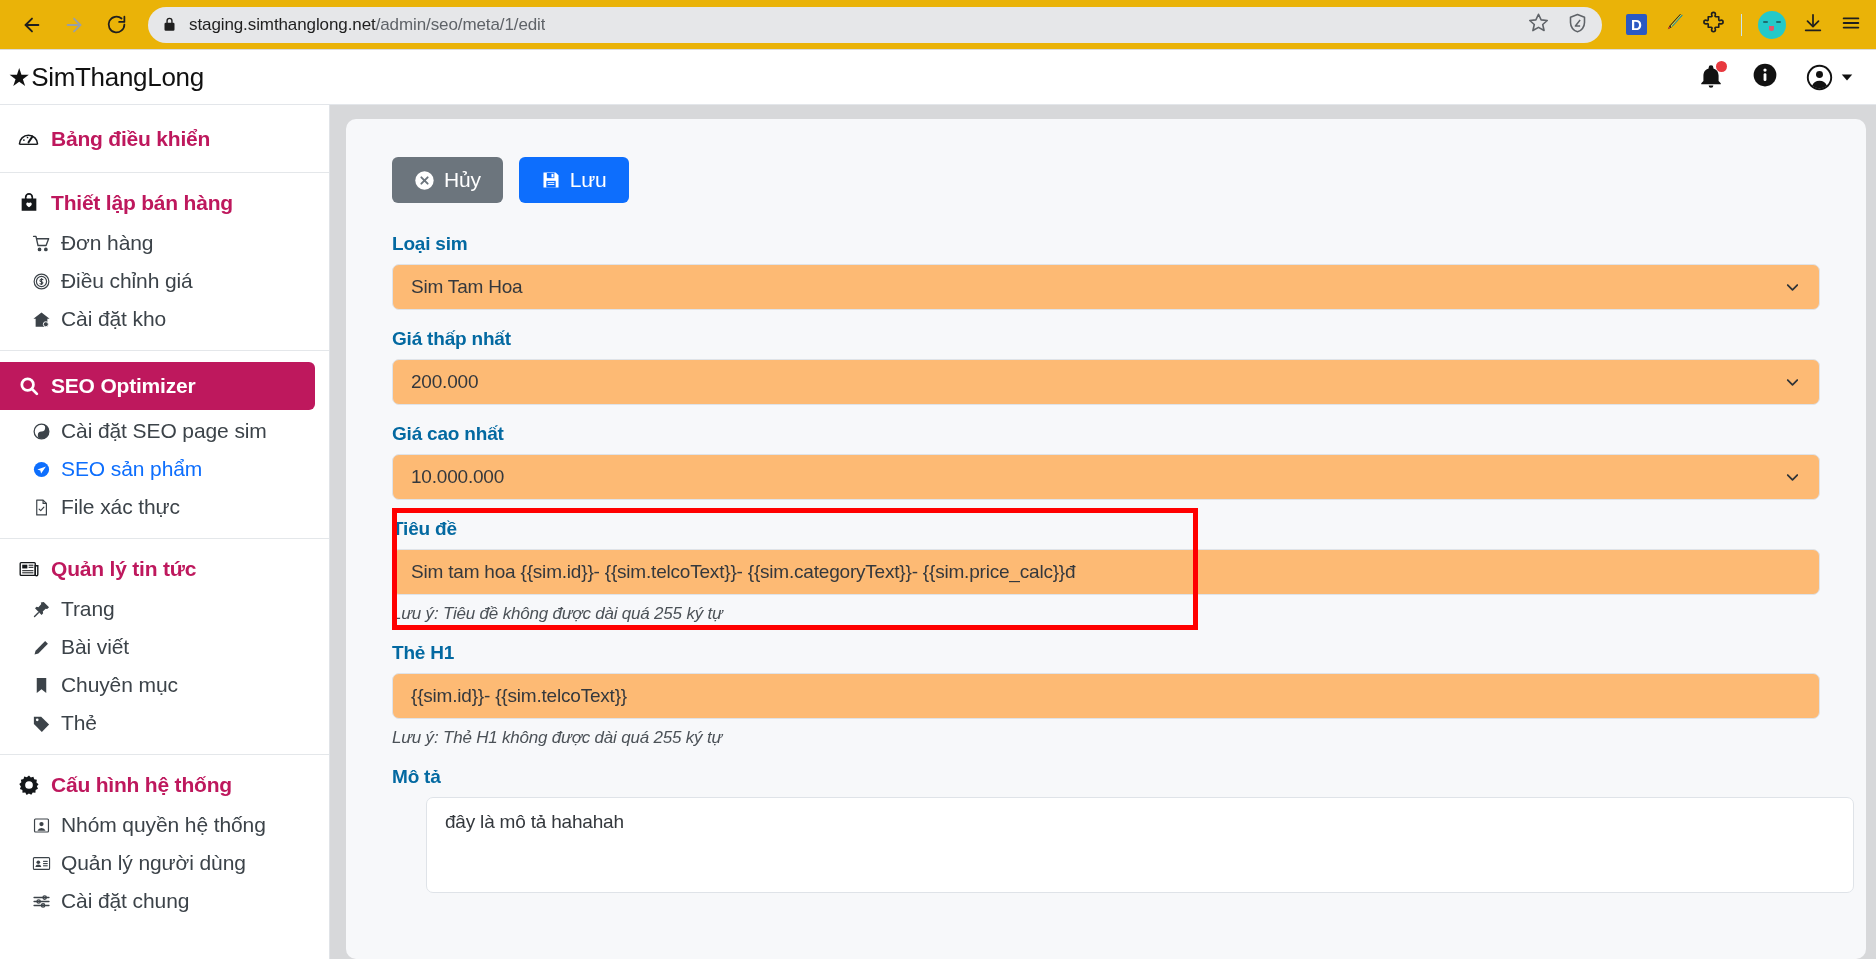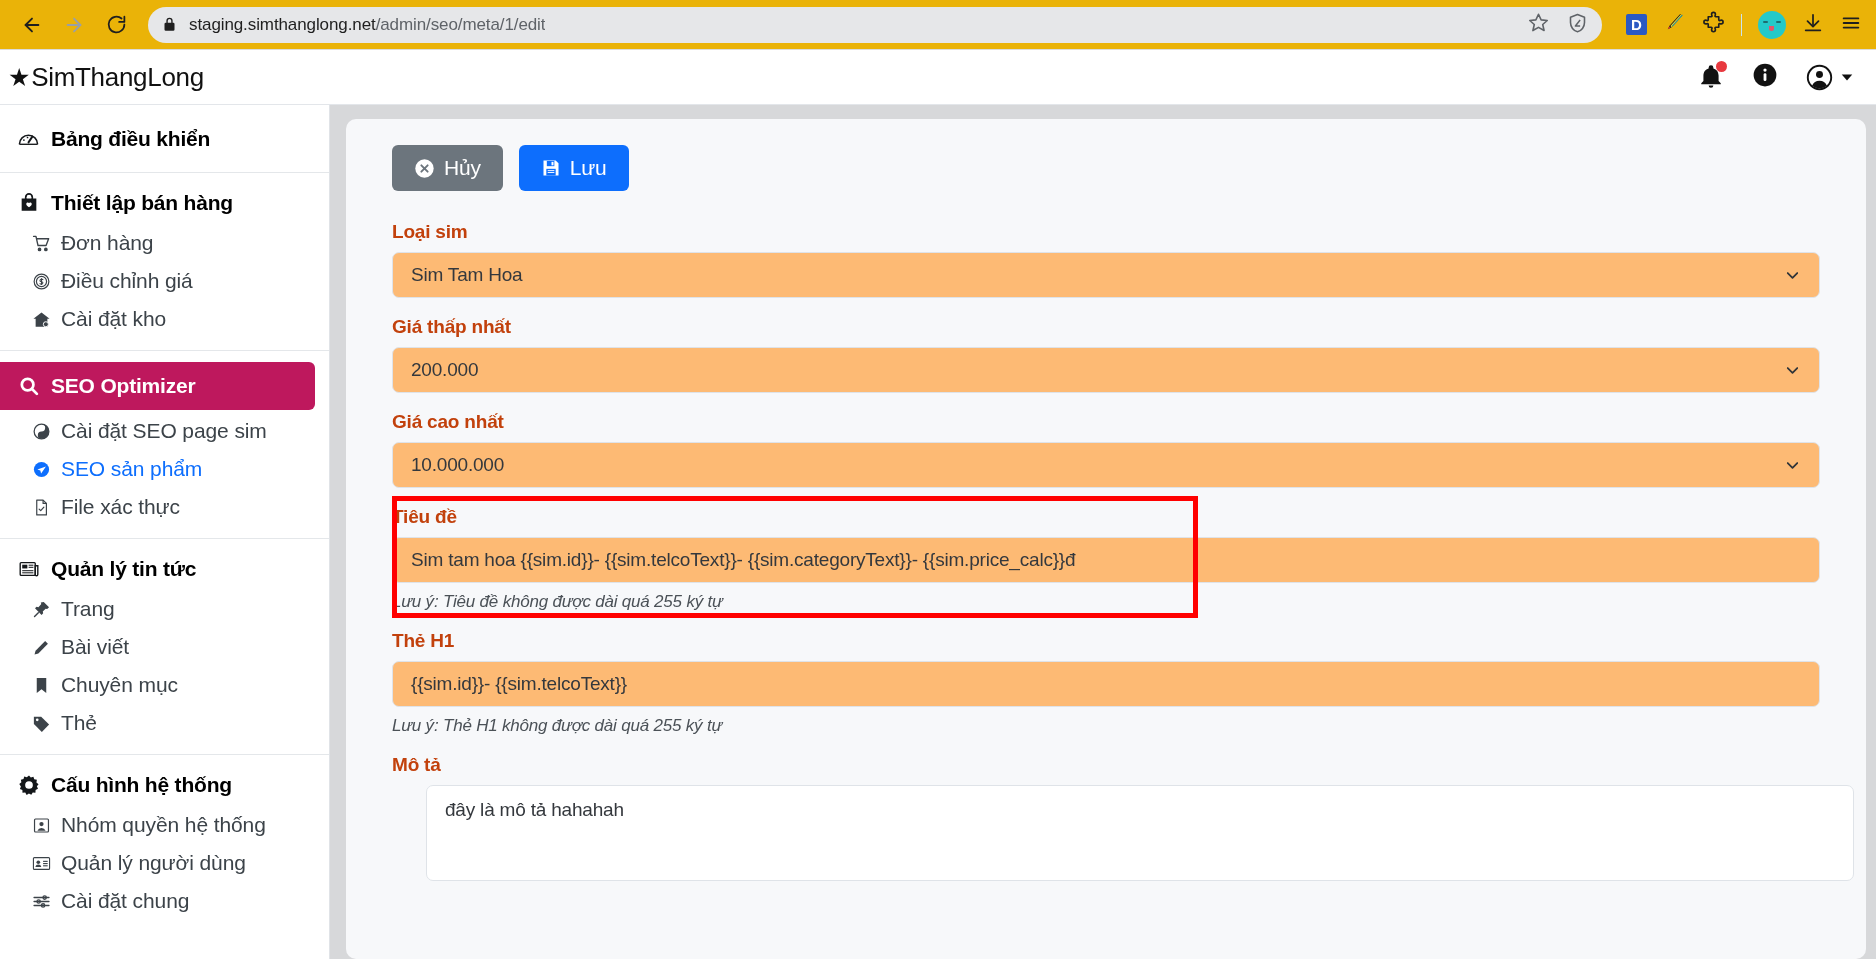--- a/index.html
+++ b/index.html
@@ -120,21 +120,21 @@
     overflow: hidden;
   }
   .nav-section { border-bottom: 1px solid #e4e7ea; padding: 9px 0 12px 0; }
   .nav-section.no-border { border-bottom: none; }
   .nav-group-head {
     display: flex;
     align-items: center;
     gap: 10px;
     padding: 9px 16px;
     font-size: 21px;
-    color: #000000;
+    color: #be185d;
     font-weight: bold;
     letter-spacing: -0.2px;
   }
   .nav-group-head.active {
     background: #be185d;
     color: #ffffff;
     margin: 2px 14px 2px 0;
     border-radius: 0 6px 6px 0;
     padding: 12px 16px;
   }
@@ -172,29 +172,30 @@
     align-items: center;
     gap: 9px;
     border: none;
     border-radius: 6px;
     font-size: 21px;
     color: #fff;
     padding: 11px 22px;
     font-family: "Liberation Sans", sans-serif;
     cursor: pointer;
     letter-spacing: -0.2px;
+    margin-top: 12px;
   }
   .btn-cancel { background: #6c757d; }
   .btn-save { background: #0d6efd; }
   .btn-ico { display: flex; align-items: center; font-size: 19px; }
 
   .field { margin-bottom: 18px; position: relative; }
   .field-label {
     font-size: 19px;
-    color: #c2410c;
+    color: #0369a1;
     font-weight: bold;
     margin-bottom: 9px;
     letter-spacing: -0.2px;
   }
   .control {
     width: 100%;
     height: 46px;
     background: #fdba74;
     border: 1px solid #dfe3e8;
     border-radius: 7px;

